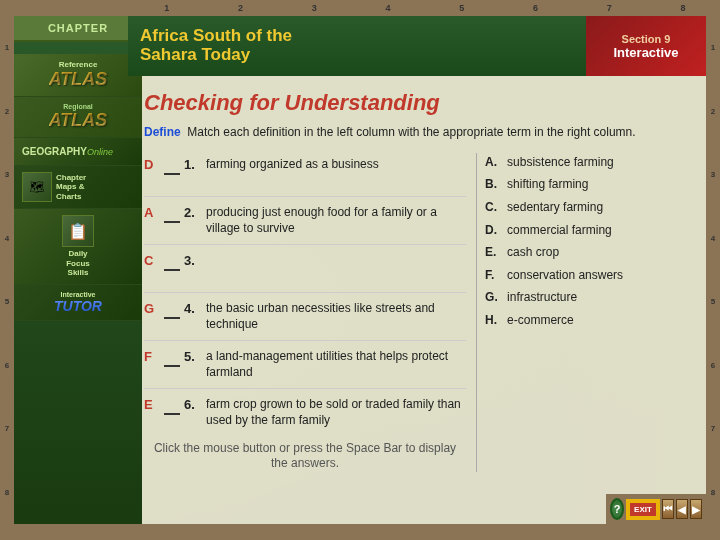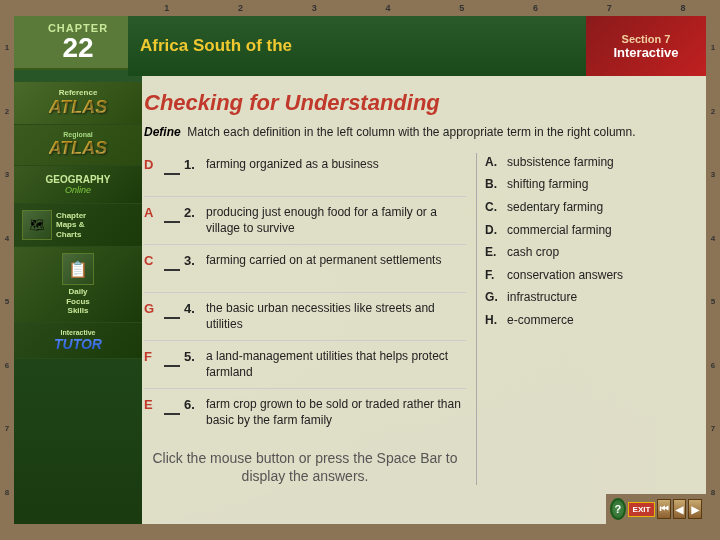--- a/index.html
+++ b/index.html
@@ -131,21 +131,21 @@
     }
     .regional-label {
       color: #a8d880;
       font-size: 7px;
       font-weight: bold;
     }
     .geography-item {
       background: linear-gradient(135deg, #3a5a20, #1a3a0a);
       padding: 8px 8px;
       display: flex;
-      flex-direction: column;
+      flex-direction: row;
       align-items: center;
     }
     .geography-text {
       color: #c8e89a;
       font-size: 10px;
       font-weight: bold;
       line-height: 1.1;
     }
     .online-label {
       color: #80c840;
@@ -316,23 +316,22 @@
       font-style: italic;
     }
 
     .instruction-text {
       font-size: 12px;
       color: #222;
       margin-bottom: 12px;
       line-height: 1.4;
     }
     .instruction-text .define-label {
-      color: #000000;
-      font-weight: bold;
-      font-style: italic;
+      color: #1d4ed8;
+      font-weight: bold;
     }
 
     
     .columns {
       display: flex;
       gap: 10px;
     }
     .left-column {
       flex: 1.1;
       display: flex;
@@ -396,23 +395,22 @@
       min-width: 16px;
     }
     .a-text {
       font-size: 12px;
       color: #222;
       line-height: 1.3;
     }
 
     .click-note {
       text-align: center;
-      font-size: 14px;
+      font-size: 12px;
       color: #555;
-      margin-top: 8px;
       line-height: 1.3;
     }
 
     
     .bottom-bar {
       position: absolute;
       bottom: 16px;
       right: 14px;
       width: 100px;
       height: 30px;
@@ -450,21 +448,21 @@
       color: #fff;
       font-weight: bold;
       cursor: pointer;
     }
     .exit-btn {
       background: #c0392b;
       color: #fff;
       font-size: 8px;
       font-weight: bold;
       padding: 2px 4px;
-      border: 1px solid #eab308;
+      border: 4px solid #eab308;
       cursor: pointer;
     }
   </style>
 </head>
 <body>
 
 <div class="bg-texture"></div>
 
 <div class="ruler-top">
   <div class="ruler-top-numbers">
@@ -500,21 +498,20 @@
   <span class="ruler-left-num">5</span>
   <span class="ruler-left-num">6</span>
   <span class="ruler-left-num">7</span>
   <span class="ruler-left-num">8</span>
 </div>
 
 <div class="sidebar" style="left:14px;">
 
   <div class="chapter-box">
     <div class="chapter-label">CHAPTER</div>
-    <div class="chapter-number">22</div>
   </div>
 
   <div class="atlas-ref sidebar-item">
     <div class="ref-label">Reference</div>
     <div class="atlas-logo">ATLAS</div>
   </div>
 
   <div class="regional-atlas sidebar-item">
     <div class="regional-label">Regional</div>
     <div class="atlas-logo">ATLAS</div>
@@ -537,25 +534,26 @@
 
   <div class="interactive-item sidebar-item">
     <div class="interactive-label">Interactive</div>
     <div class="tutor-logo">TUTOR</div>
   </div>
 </div>
 
 <div class="header">
   <div class="header-title-area">
     <div class="header-title">Africa South of the</div>
+    <div class="header-title">Sahara Today</div>
   </div>
 </div>
 
 <div class="header-badge">
-  <div class="section-label">Section 7</div>
+  <div class="section-label">Section 9</div>
   <div class="assessment-label">Interactive</div>
 </div>
 
 <div class="main-content">
   <div class="page-heading">Checking for Understanding</div>
   <div class="instruction-text">
     <span class="define-label">Define</span>
     &nbsp;<span>Match each definition in the left column with the appropriate term in the right column.</span>
   </div>
 
@@ -574,42 +572,41 @@
         <span class="q-letter">A</span>
         <span class="q-underline">&nbsp;</span>
         <span class="q-num">2.</span>
         <span class="q-text">producing just enough food for a family or a village to survive</span>
       </div>
 
       <div class="question-row">
         <span class="q-letter">C</span>
         <span class="q-underline">&nbsp;</span>
         <span class="q-num">3.</span>
-        <span class="q-text">farming carried on at permanent settlements</span>
       </div>
 
       <div class="question-row">
         <span class="q-letter">G</span>
         <span class="q-underline">&nbsp;</span>
         <span class="q-num">4.</span>
-        <span class="q-text">the basic urban necessities like streets and utilities</span>
+        <span class="q-text">the basic urban necessities like streets and technique</span>
       </div>
 
       <div class="question-row">
         <span class="q-letter">F</span>
         <span class="q-underline">&nbsp;</span>
         <span class="q-num">5.</span>
         <span class="q-text">a land-management utilities that helps protect farmland</span>
       </div>
 
       <div class="question-row" style="border-bottom:none;">
         <span class="q-letter">E</span>
         <span class="q-underline">&nbsp;</span>
         <span class="q-num">6.</span>
-        <span class="q-text">farm crop grown to be sold or traded rather than basic by the farm family</span>
+        <span class="q-text">farm crop grown to be sold or traded family than used by the farm family</span>
       </div>
 
       <div class="click-note">Click the mouse button or press the Space Bar to display the answers.</div>
     </div>
 
     <div class="right-column">
       <div class="answer-row">
         <span class="a-letter">A.</span>
         <span class="a-text">subsistence farming</span>
       </div>

